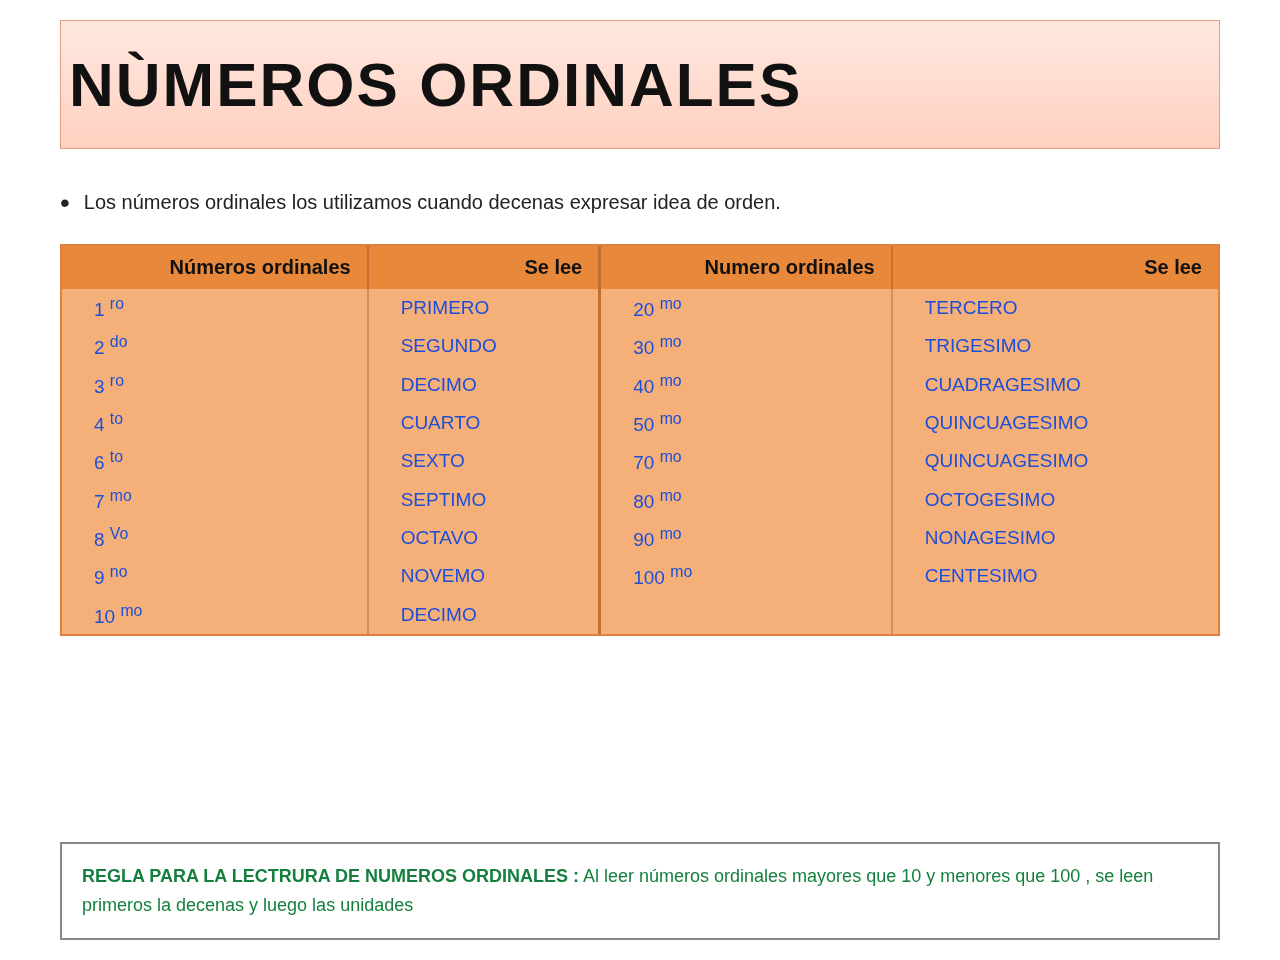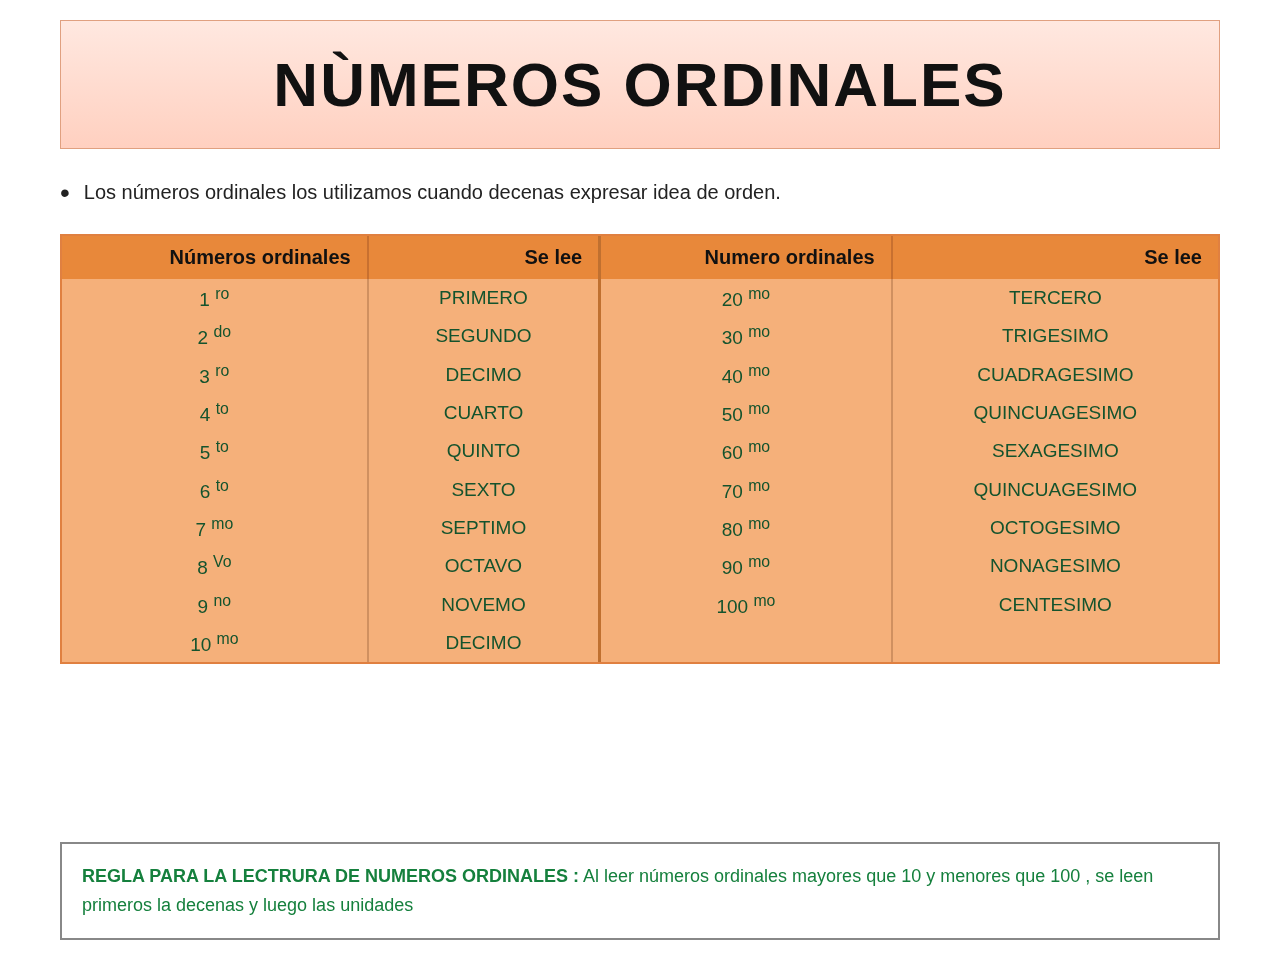--- a/index.html
+++ b/index.html
@@ -16,23 +16,22 @@
       display: flex;
       flex-direction: column;
       align-items: center;
       padding: 20px 60px;
     }
 
     .title-box {
       background: linear-gradient(to bottom, #ffe8e0, #ffd0c0);
       border: 1px solid #e0a080;
       width: 100%;
-      text-align: center;
-      padding: 28px 32px;
-      margin-bottom: 32px;
+      padding: 28px 8px;
+      margin-bottom: 42px;
     }
 
     .title-text {
       font-size: 62px;
       font-weight: 900;
       color: #111;
       letter-spacing: 2px;
     }
 
     .bullet-point {
@@ -77,23 +76,23 @@
     thead th:last-child {
       border-right: none;
     }
 
     tbody tr {
       background-color: #f5b07a;
     }
 
     tbody td {
       padding: 6px 32px;
-      text-align: center;
+      text-align: left;
       font-size: 19px;
-      color: #14532d;
+      color: #1d4ed8;
       border-right: 2px solid #d09060;
       vertical-align: middle;
     }
 
     tbody td:last-child {
       border-right: none;
     }
 
     .divider-col {
       border-left: 3px solid #c07030;
@@ -154,26 +153,20 @@
           <td class="divider-col">40 <sup>mo</sup></td>
           <td>CUADRAGESIMO</td>
         </tr>
         <tr>
           <td>4 <sup>to</sup></td>
           <td>CUARTO</td>
           <td class="divider-col">50 <sup>mo</sup></td>
           <td>QUINCUAGESIMO</td>
         </tr>
         <tr>
-          <td>5 <sup>to</sup></td>
-          <td>QUINTO</td>
-          <td class="divider-col">60 <sup>mo</sup></td>
-          <td>SEXAGESIMO</td>
-        </tr>
-        <tr>
           <td>6 <sup>to</sup></td>
           <td>SEXTO</td>
           <td class="divider-col">70 <sup>mo</sup></td>
           <td>QUINCUAGESIMO</td>
         </tr>
         <tr>
           <td>7 <sup>mo</sup></td>
           <td>SEPTIMO</td>
           <td class="divider-col">80 <sup>mo</sup></td>
           <td>OCTOGESIMO</td>

